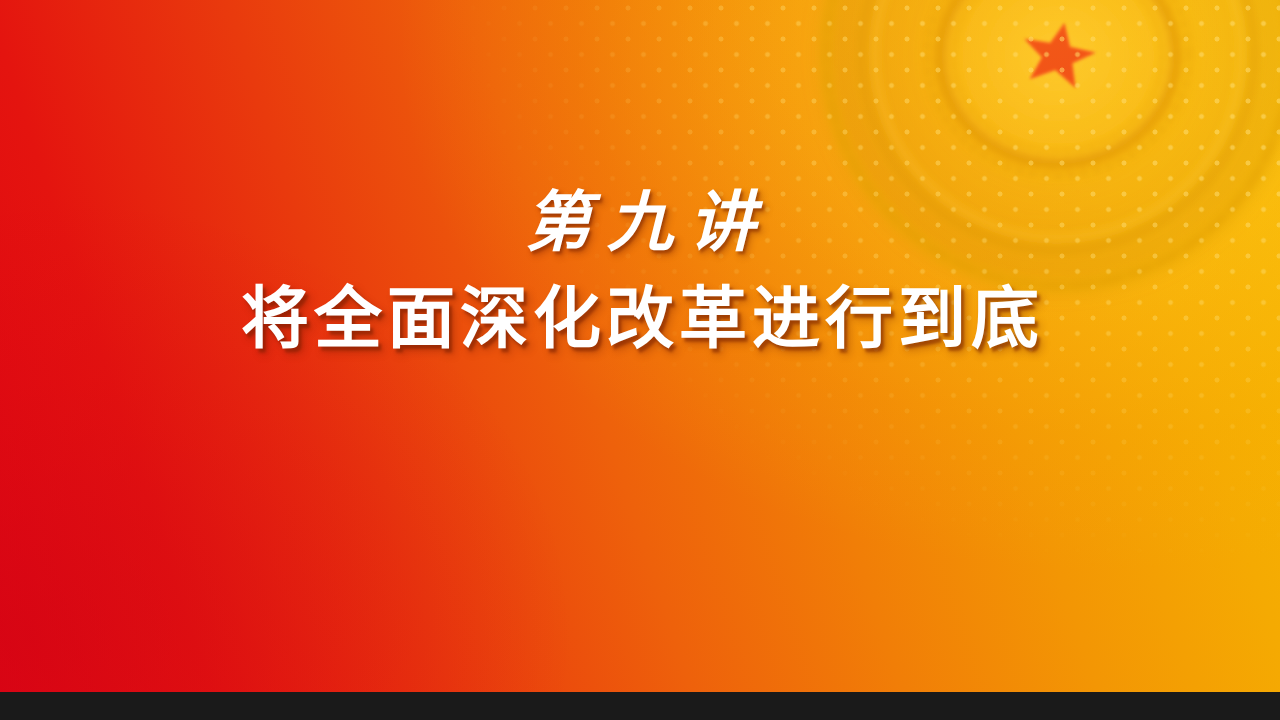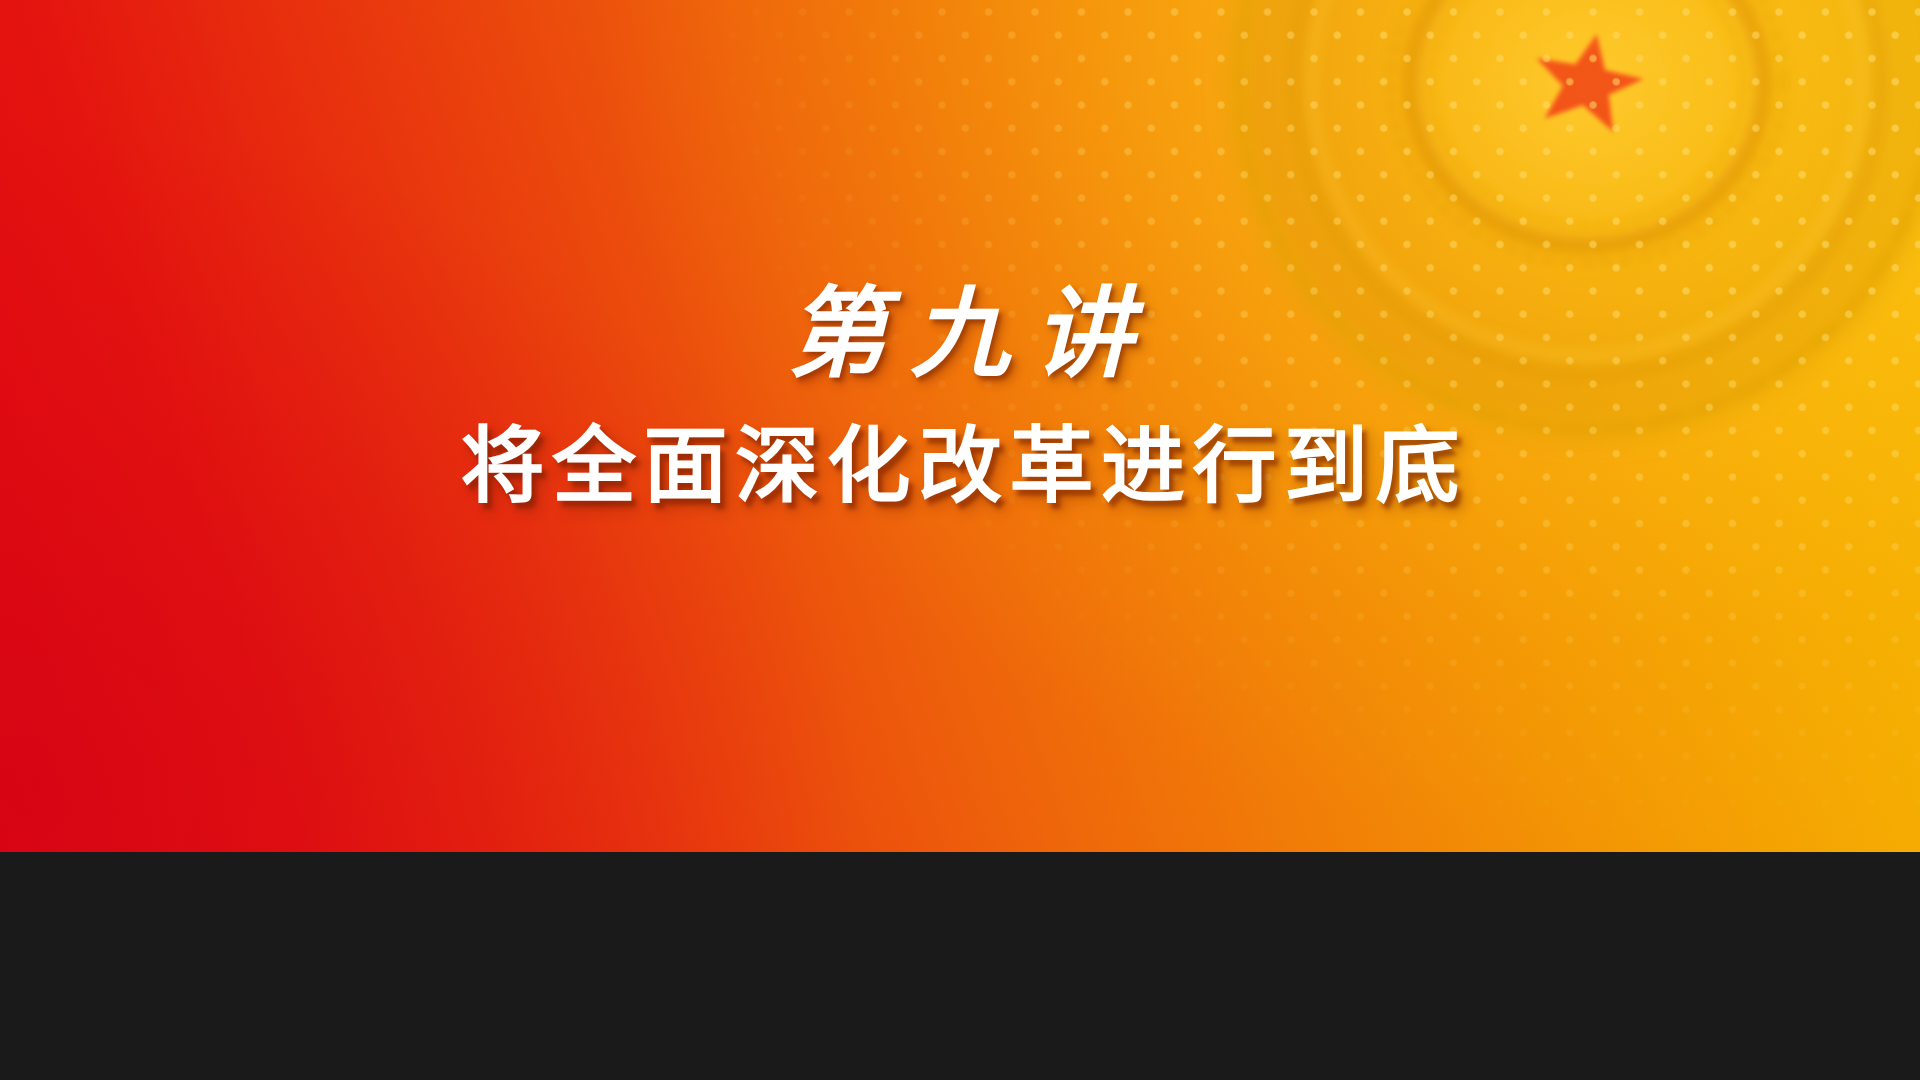--- a/index.html
+++ b/index.html
@@ -9,21 +9,21 @@
     background: #1a1a1a;
   }
   body {
     font-family: "Liberation Serif", "DejaVu Serif", serif;
   }
 
   
   #slide {
     position: relative;
     width: 1280px;
-    height: 568px;
+    height: 692px;
     overflow: hidden;
     user-select: none;
   }
 
   
   .bg-base {
     position: absolute;
     inset: 0;
     background: linear-gradient(72deg,
         #e00512 0%,
@@ -118,21 +118,21 @@
     text-indent: 16px;
     line-height: 1.12;
     text-shadow:
        2px 3px 3px rgba(120, 32, 0, 0.52),
        4px 5px 7px rgba(110, 28, 0, 0.30);
   }
   .main-title {
     margin-top: 22px;
     color: #ffffff;
     font-family: "Liberation Serif", "DejaVu Serif", serif;
-    font-size: 56px;
+    font-size: 68px;
     font-weight: 700;
     letter-spacing: 5px;
     text-indent: 5px;
     line-height: 1.1;
     text-shadow:
        3px 4px 3px rgba(118, 30, 0, 0.55),
        5px 6px 9px rgba(108, 26, 0, 0.32);
   }
 </style>
 </head>

